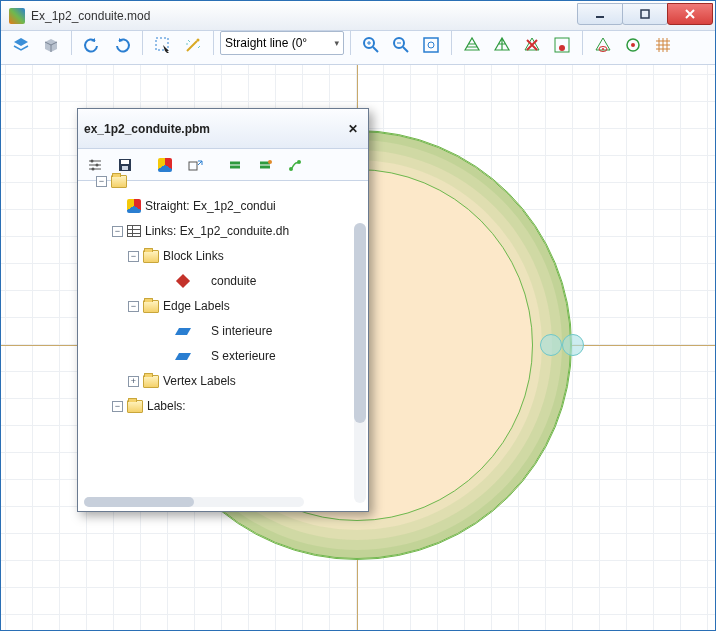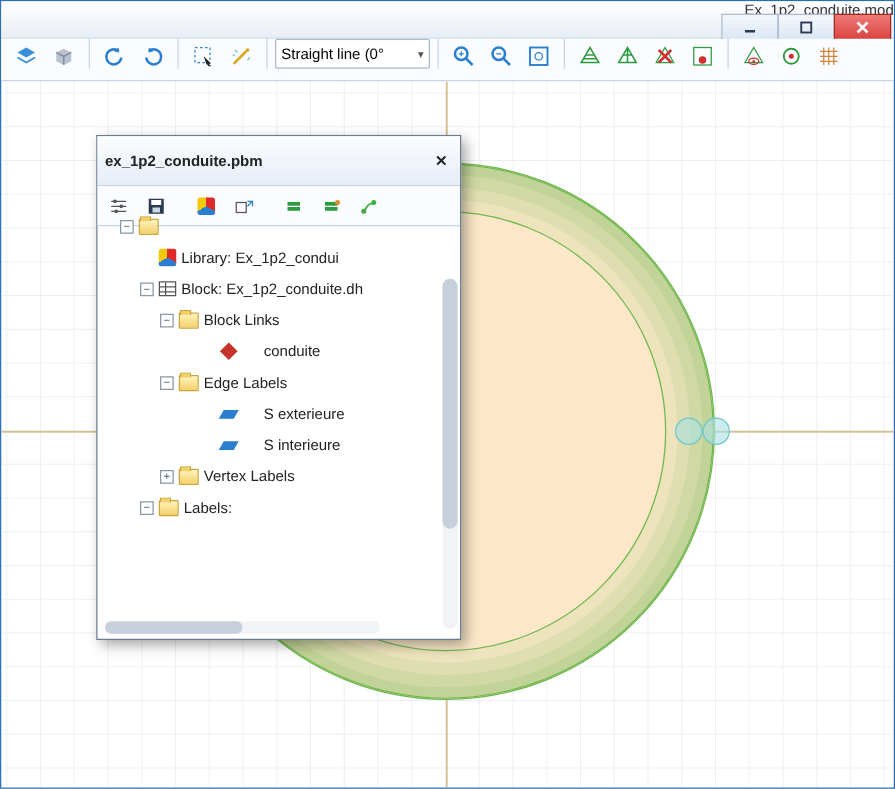--- a/index.html
+++ b/index.html
@@ -1,19 +1,19 @@
 <!DOCTYPE html>
 <html><head>
 <meta charset="utf-8">
 <style>
   * { box-sizing: border-box; margin: 0; padding: 0; font-family: "Segoe UI", Tahoma, sans-serif; font-size: 12px; }
   body { background: #fff; width: 716px; height: 631px; overflow: hidden; border: 1px solid #2a6fb5; position: relative; }
 
   
-  .titlebar { height: 30px; background: linear-gradient(#fff,#e9eef5); display: flex; align-items: flex-end; padding: 0 0 0 8px; border-bottom: 1px solid #c8d4e6; flex-direction: column; }
+  .titlebar { height: 30px; background: linear-gradient(#fff,#e9eef5); display: flex; align-items: center; padding: 0 0 0 8px; border-bottom: 1px solid #c8d4e6; }
   .titlebar .appicon { width: 16px; height: 16px; margin-right: 6px; background: linear-gradient(45deg,#e77817,#6fb84f,#2a7ed1); border-radius:2px; }
   .titlebar .title { flex: 1; color: #333; }
   .winbtns { display:flex; height:22px; margin-top:-4px; margin-right:2px;}
   .winbtn { width:46px; height:22px; display:flex; align-items:center; justify-content:center; border:1px solid #a9b9cf; border-radius:0 0 3px 3px; margin-left:-1px; background:linear-gradient(#f3f7fc,#dbe6f4); cursor:pointer;}
   .winbtn.close { background:linear-gradient(#f07a77,#d9423e); border-color:#a02a25;}
   .winbtn svg { width:12px; height:12px; }
   .winbtn.close svg { stroke:#fff; }
 
   
   .toolbar { height: 34px; border-bottom:1px solid #c8d4e6; display:flex; padding:0 6px; gap:2px; background:#fafcff; position:relative; z-index:5;}
@@ -289,51 +289,51 @@
 
   <div class="tree">
     <div class="tree-inner">
       <div class="row ind1">
         <span class="exp">−</span>
         <span class="folder"></span>
       </div>
       <div class="row ind2">
         <span class="exp empty"></span>
         <span class="geomicon"></span>
-        <span>Library: Ex_1p2_condui</span>
+        <span>Straight: Ex_1p2_condui</span>
       </div>
       <div class="row ind2">
         <span class="exp">−</span>
         <span class="tableicon"></span>
-        <span>Block: Ex_1p2_conduite.dh</span>
+        <span>Links: Ex_1p2_conduite.dh</span>
       </div>
       <div class="row ind3">
         <span class="exp">−</span>
         <span class="folder"></span>
         <span>Block Links</span>
       </div>
       <div class="row ind4">
         <span class="exp empty"></span>
         <span class="blkicon"></span>
         <span>conduite</span>
       </div>
       <div class="row ind3">
         <span class="exp">−</span>
         <span class="folder"></span>
         <span>Edge Labels</span>
       </div>
       <div class="row ind4">
         <span class="exp empty"></span>
         <span class="edgicon"></span>
-        <span>S exterieure</span>
+        <span>S interieure</span>
       </div>
       <div class="row ind4">
         <span class="exp empty"></span>
         <span class="edgicon"></span>
-        <span>S interieure</span>
+        <span>S exterieure</span>
       </div>
       <div class="row ind3">
         <span class="exp">+</span>
         <span class="folder"></span>
         <span>Vertex Labels</span>
       </div>
       <div class="row ind2">
         <span class="exp">−</span>
         <span class="folder"></span>
         <span>Labels:</span>

